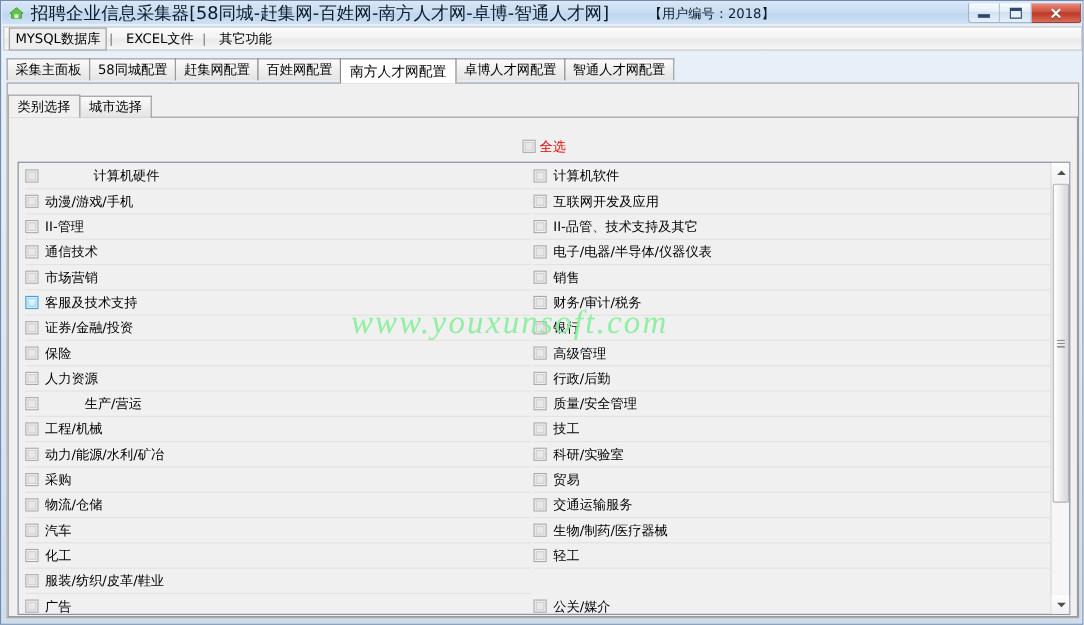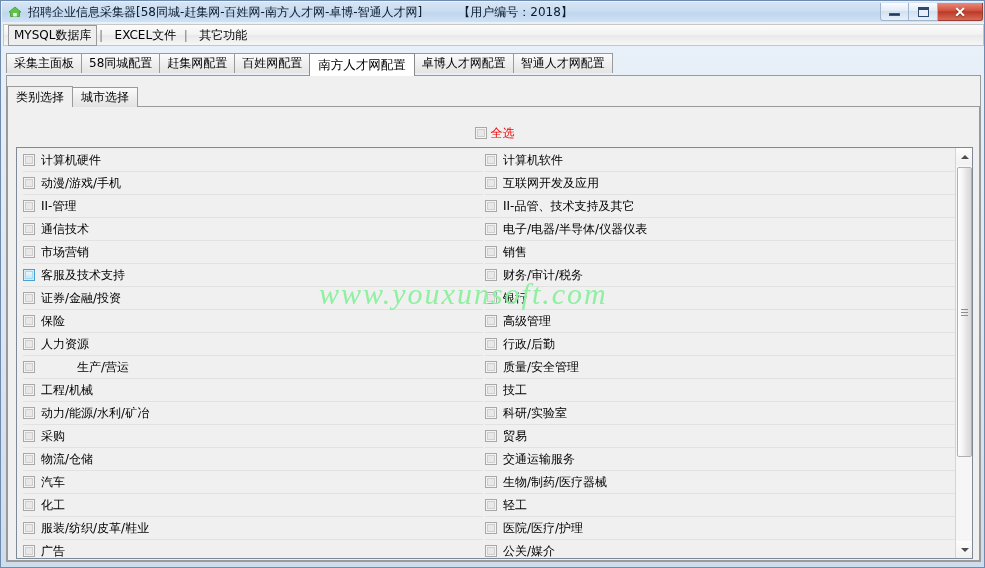--- a/index.html
+++ b/index.html
@@ -39,21 +39,21 @@
     align-items: center;
     overflow: hidden;
   }
   #title-icon {
     width: 16px; height: 16px;
     margin: 0 5px 0 5px;
     position: relative;
     flex: 0 0 auto;
   }
   #title-text {
-    font-size: 12px;
+    font-size: 16px;
     color: #0b1a2b;
     white-space: nowrap;
     font-family: "DejaVu Sans", "Liberation Sans", sans-serif;
   }
   #title-user {
     font-size: 12px;
     color: #0b1a2b;
     white-space: nowrap;
     margin-left: 36px;
     font-family: "DejaVu Sans", "Liberation Sans", sans-serif;
@@ -427,21 +427,21 @@
 
   <div id="innerpanel">
 
     <div id="selectall-row">
       <span class="cb"></span>
       <span id="selectall-label">全选</span>
     </div>
 
     <div id="listbox">
       <div id="listviewport">
-          <div class="lrow col-left" style="top: 1px;">
+          <div class="lrow col-left" style="top: 1px; gap: 44px;">
             <span class="cb"></span>
             <span class="lbl">计算机硬件</span>
           </div>
           <div class="lrow col-left" style="top: 24px;">
             <span class="cb"></span>
             <span class="lbl">动漫/游戏/手机</span>
           </div>
           <div class="lrow col-left" style="top: 47px;">
             <span class="cb"></span>
             <span class="lbl">II-管理</span>
@@ -562,24 +562,20 @@
             <span class="cb"></span>
             <span class="lbl">交通运输服务</span>
           </div>
           <div class="lrow col-right" style="top: 323px;">
             <span class="cb"></span>
             <span class="lbl">生物/制药/医疗器械</span>
           </div>
           <div class="lrow col-right" style="top: 346px;">
             <span class="cb"></span>
             <span class="lbl">轻工</span>
-          </div>
-          <div class="lrow col-right" style="top: 369px;">
-            <span class="cb"></span>
-            <span class="lbl">医院/医疗/护理</span>
           </div>
           <div class="lrow col-right" style="top: 392px;">
             <span class="cb"></span>
             <span class="lbl">公关/媒介</span>
           </div>
         </div>
 
       <div id="vscroll">
         <div class="sbtn up">
           <span class="arrow-up"></span>

